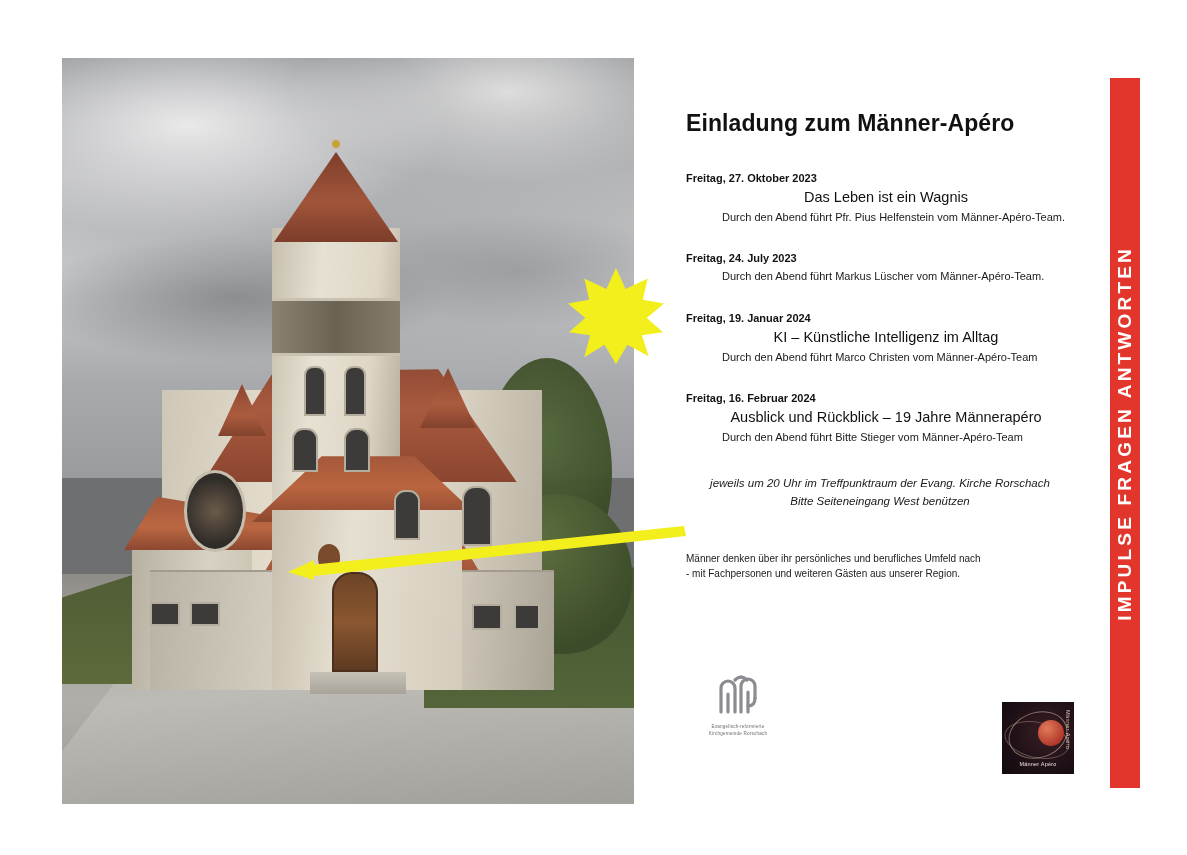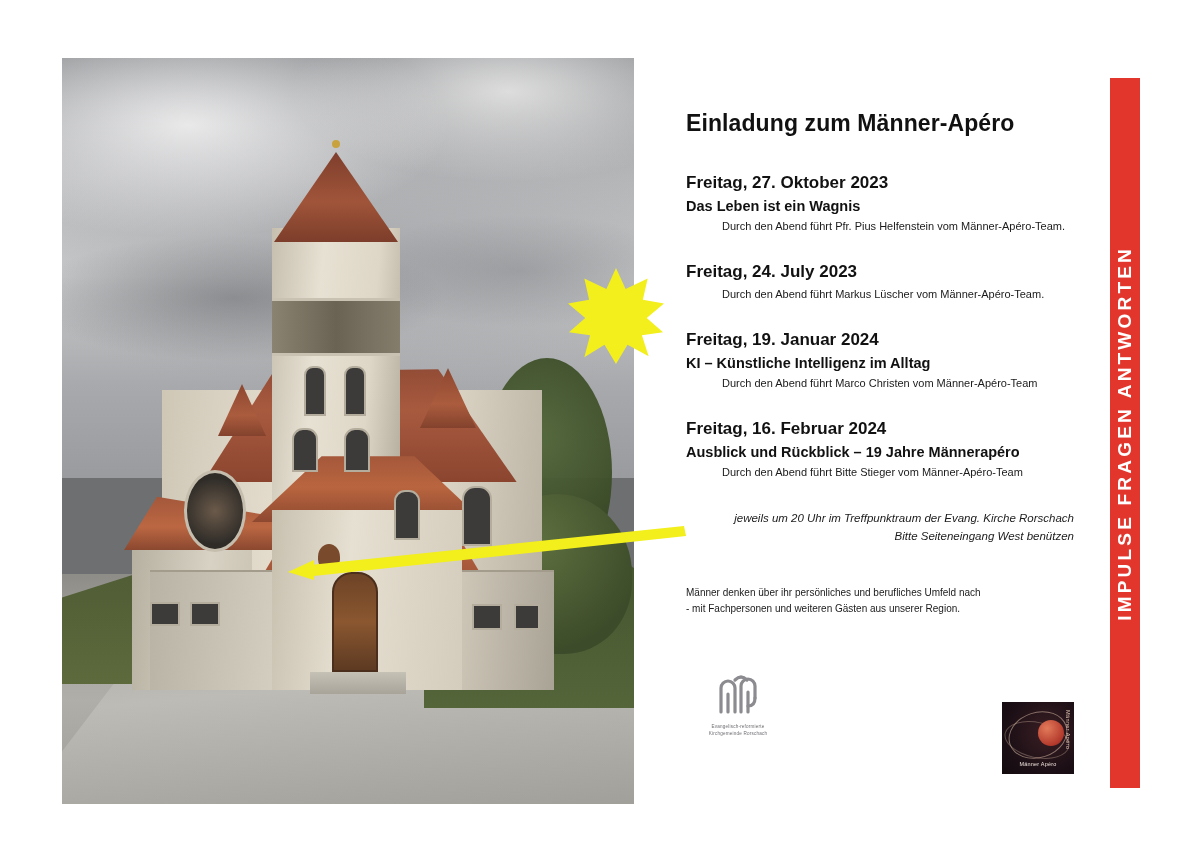--- a/index.html
+++ b/index.html
@@ -244,44 +244,45 @@
     font-size: 23px;
     font-weight: bold;
     letter-spacing: .1px;
     margin: 0 0 34px 0;
     color: #111;
   }
   .event {
     margin-bottom: 26px;
   }
   .event .date {
-    font-size: 17px;
+    font-size: 11px;
     font-weight: bold;
     color: #111;
     line-height: 1.45;
   }
   .event .topic {
     font-size: 14.5px;
-    font-weight: bold;
+    font-weight: normal;
     color: #111;
     line-height: 1.45;
+    text-align: center;
   }
   .event .host {
     font-size: 11px;
     color: #1a1a1a;
     line-height: 1.5;
     margin-top: 1px;
     margin-left: 36px;
   }
   .note {
     margin-top: 28px;
     font-style: italic;
     font-size: 11.5px;
     line-height: 1.6;
-    text-align: right;
+    text-align: center;
     width: 388px;
     color: #1a1a1a;
   }
   .outro {
     margin-top: 40px;
     font-size: 10px;
     line-height: 1.55;
     color: #1a1a1a;
   }
 

